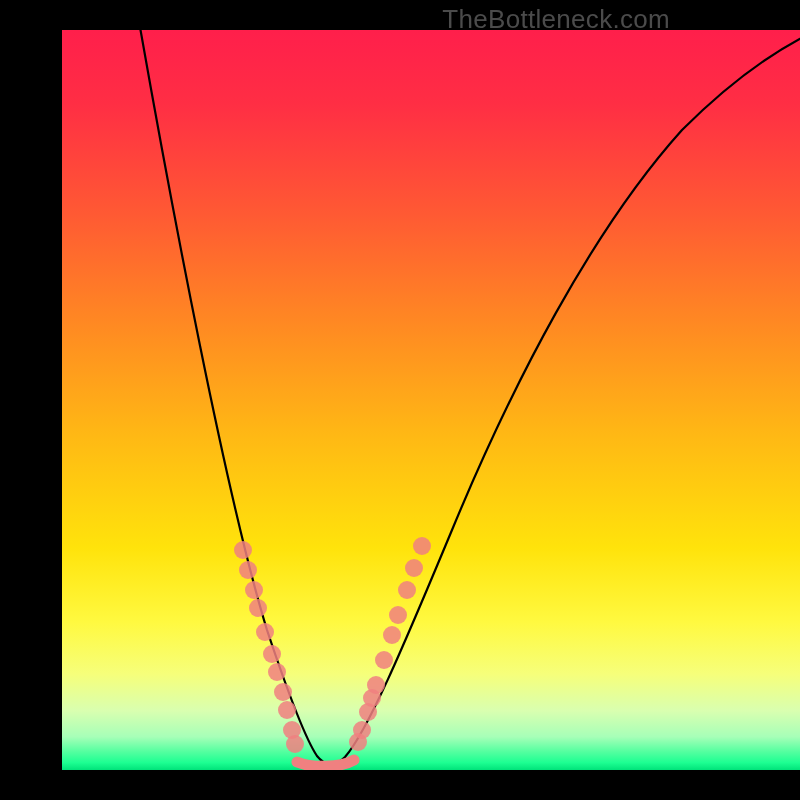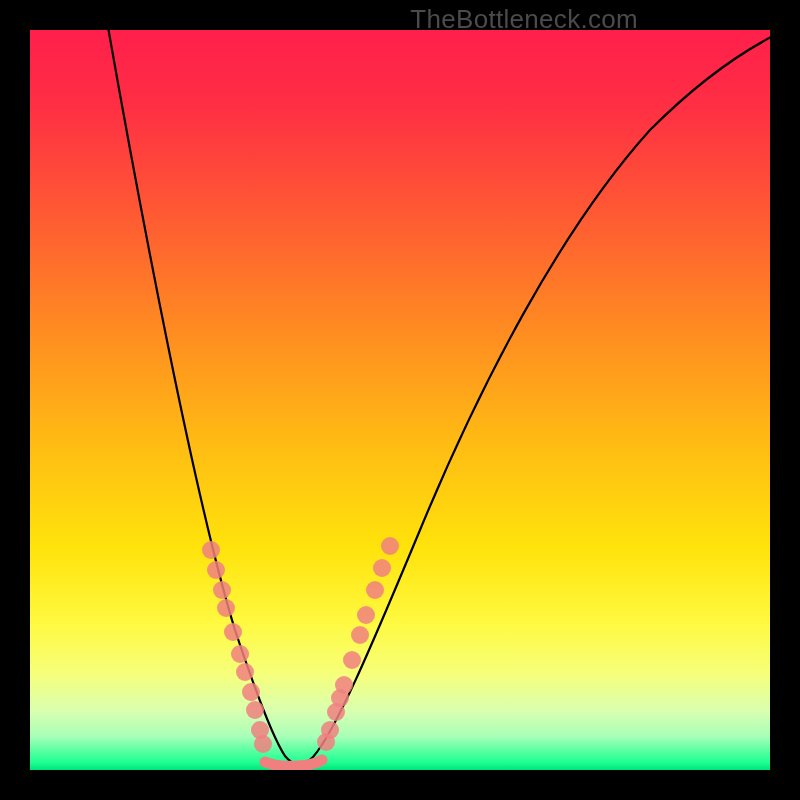--- a/index.html
+++ b/index.html
@@ -9,20 +9,21 @@
     height: 800px;
     overflow: hidden;
     background: #000;
     font-family: Arial, Helvetica, sans-serif;
   }
   .frame {
     position: relative;
     width: 648px;
     height: 800px;
     background: #000;
+    margin-left: 32px;
   }
   .watermark {
     position: absolute;
     top: 4px;
     right: 10px;
     font-size: 26px;
     font-weight: 500;
     color: #4b4b4b;
     letter-spacing: 0.3px;
     z-index: 20;

